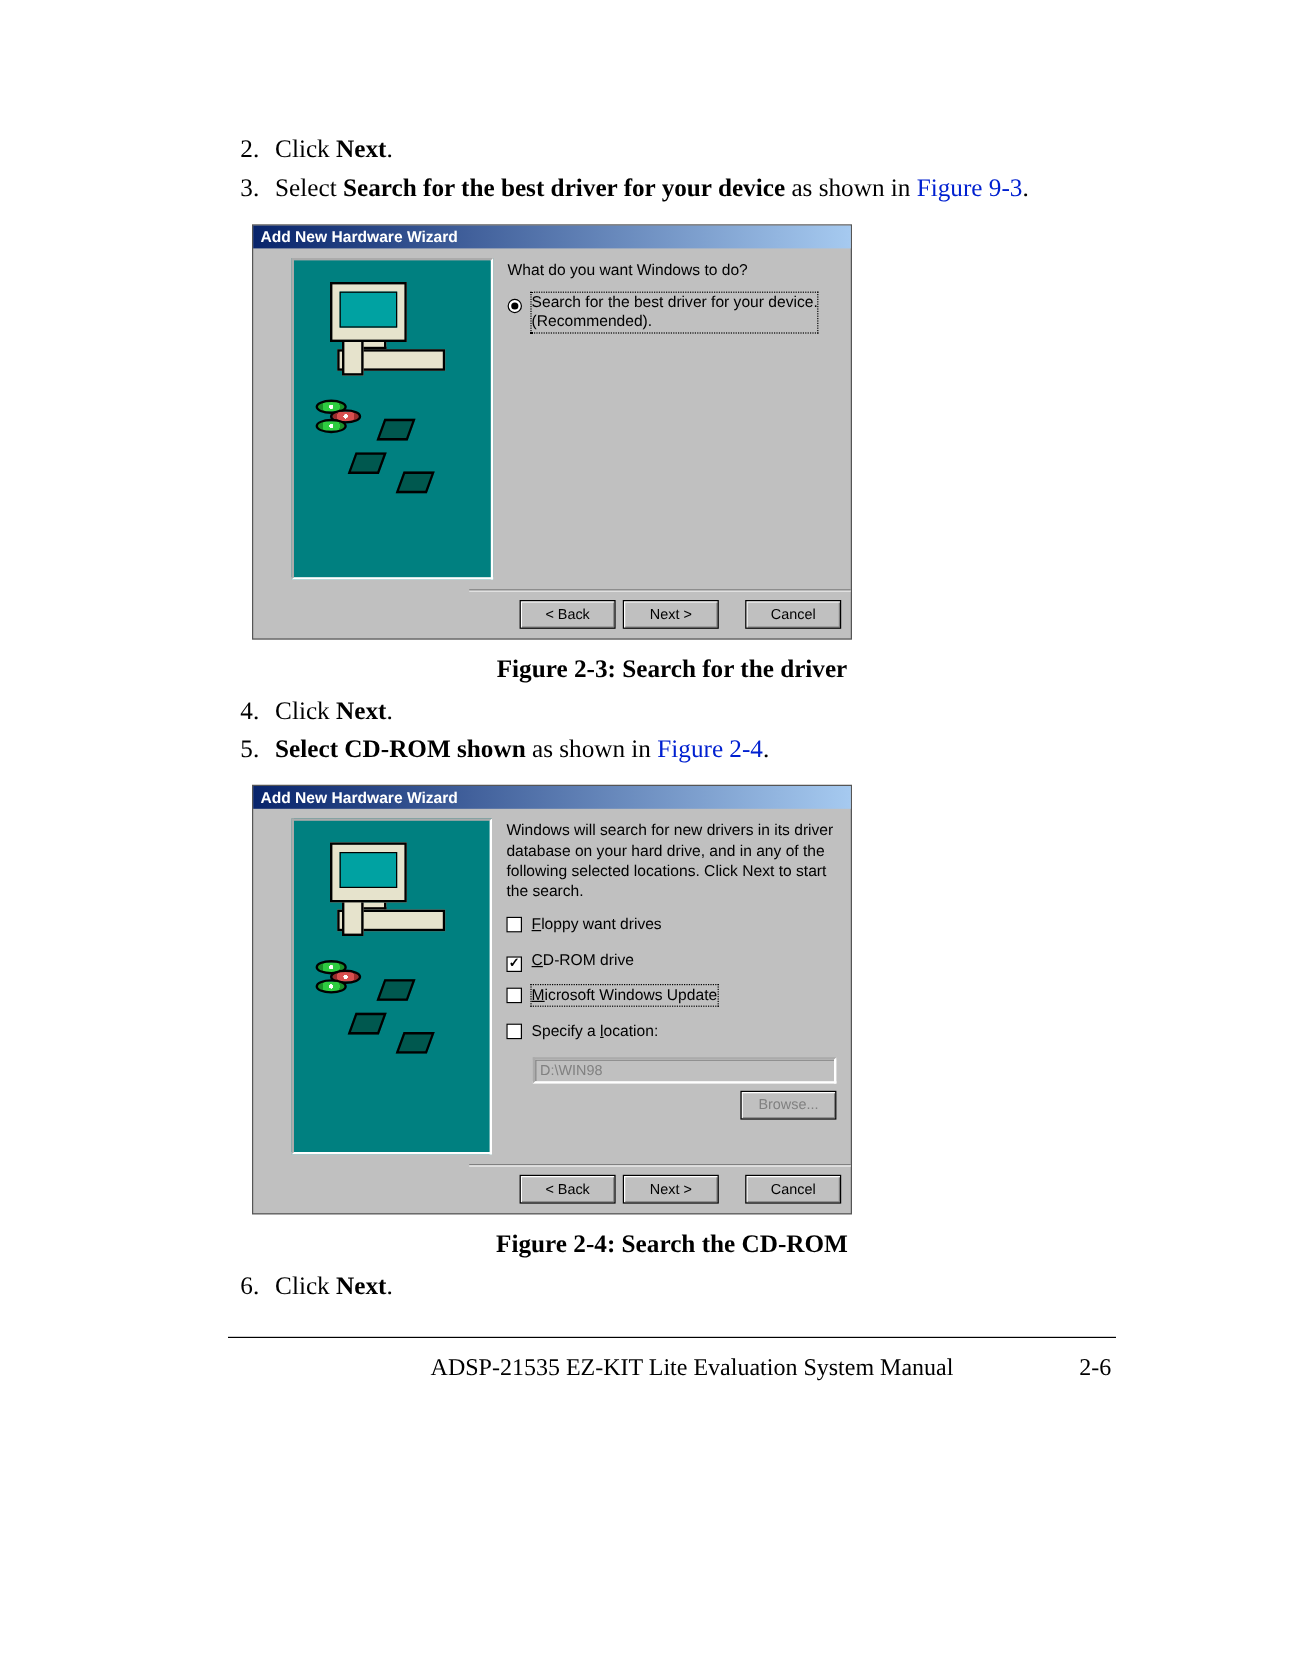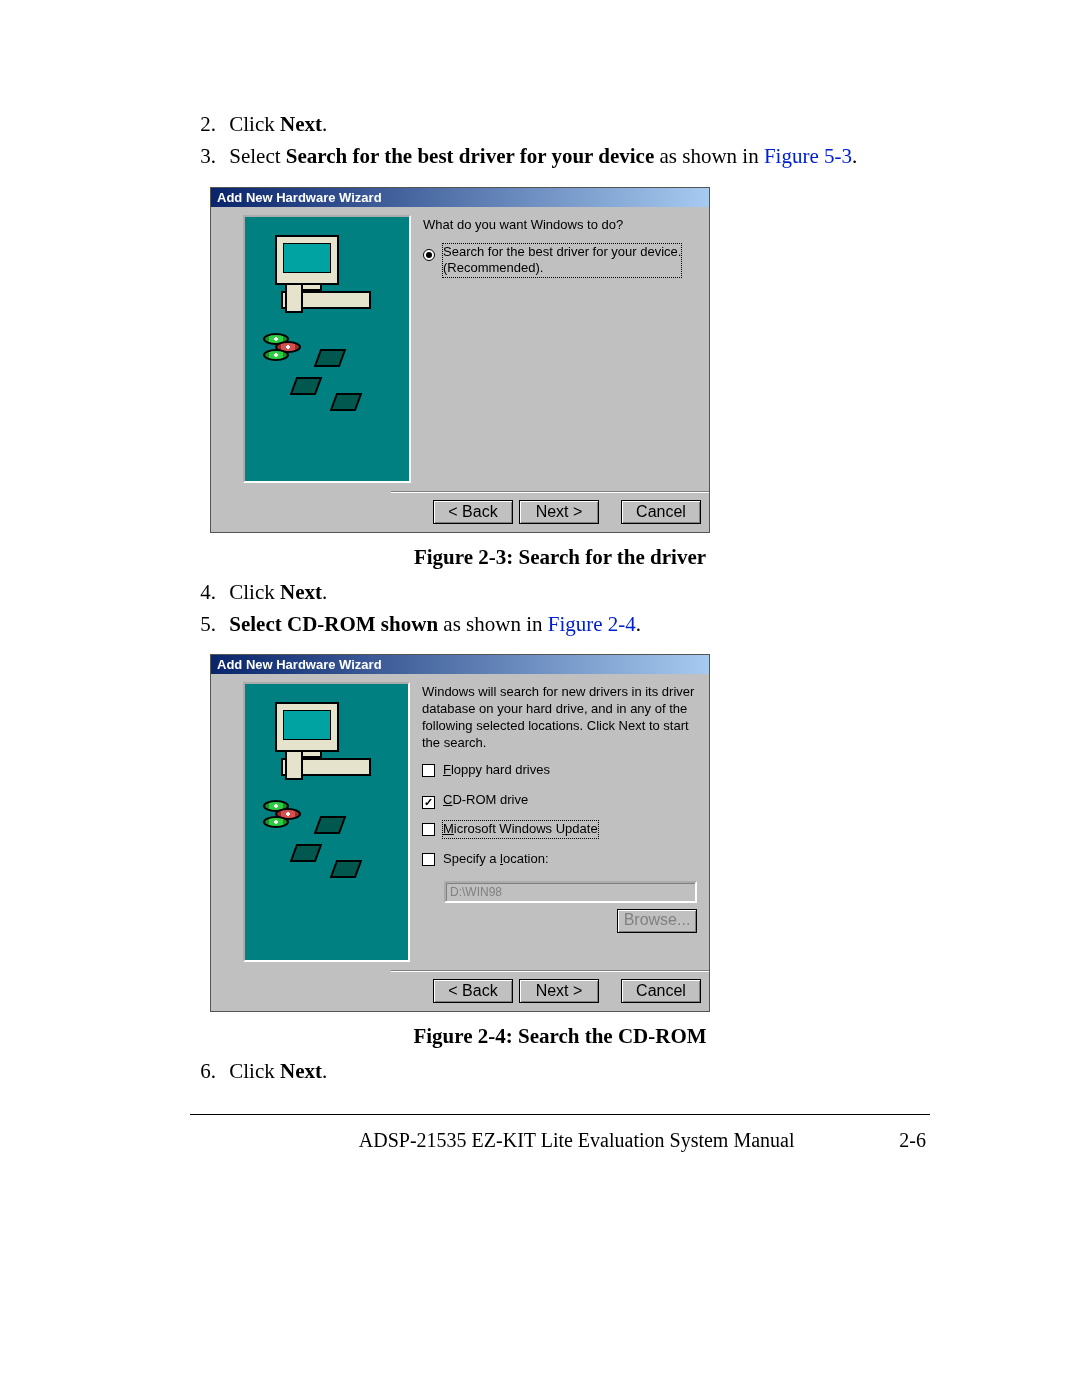--- a/index.html
+++ b/index.html
@@ -60,21 +60,21 @@
     box-shadow: inset 0 1px 0 #fff;
     padding: 8px;
     display:flex; justify-content:flex-end; gap:6px;
   }
   .wiz-btnrow.half { margin-left: 180px; }
   .wbtn {
     width: 80px; height: 24px;
     background:#c0c0c0;
     border: 1px solid #000;
     box-shadow: inset 1px 1px 0 #fff, inset -1px -1px 0 #808080;
-    font-family: inherit; font-size: 16px; text-align:center;
+    font-family: inherit; font-size: 12px; text-align:center;
     display:flex; align-items:center; justify-content:center;
   }
   .ul { text-decoration: underline; }
   .textbox {
     width: 253px; height: 22px;
     background:#fff; border:2px inset #fff;
     box-shadow: inset 1px 1px 0 #808080;
     color:#888; padding:2px 4px; font-size:12px;
     margin: 4px 0 6px 22px;
   }
@@ -105,21 +105,21 @@
 </head>
 <body>
 
 <div class="instr">
   <span class="num">2.</span>
   <span>Click </span><span class="bold">Next</span><span>.</span>
 </div>
 
 <div class="instr">
   <span class="num">3.</span>
-  <span>Select </span><span class="bold">Search for the best driver for your device</span><span> as shown in </span><span class="figlink">Figure 5-3</span><span>.</span>
+  <span>Select </span><span class="bold">Search for the best driver for your device</span><span> as shown in </span><span class="figlink">Figure 9-3</span><span>.</span>
 </div>
 
 <div class="wizard">
   <div class="wiz-title">Add New Hardware Wizard</div>
   <div class="wiz-body">
     <div class="wiz-left h1">
       <div class="pc-group">
         <div class="tower"></div>
         <div class="mon">
             <div class="yb"></div>
@@ -191,21 +191,21 @@
           <div class="disc"></div>
       </div>
       <div class="flop a"></div>
       <div class="flop b"></div>
       <div class="flop c"></div>
     </div>
     <div class="wiz-right">
       <div>Windows will search for new drivers in its driver database on your hard drive, and in any of the following selected locations. Click Next to start the search.</div>
       <div class="radio-row">
         <span class="ctl"><span class="chk"></span></span>
-        <span><span class="ul">F</span><span>loppy hard drives</span></span>
+        <span><span class="ul">F</span><span>loppy want drives</span></span>
       </div>
       <div class="radio-row">
         <span class="ctl"><span class="chk c"></span></span>
         <span><span class="ul">C</span>D-ROM drive</span>
       </div>
       <div class="radio-row">
         <span class="ctl"><span class="chk"></span></span>
         <span class="focus-dotted"><span class="ul">M</span>icrosoft Windows Update</span>
       </div>
       <div class="radio-row">

